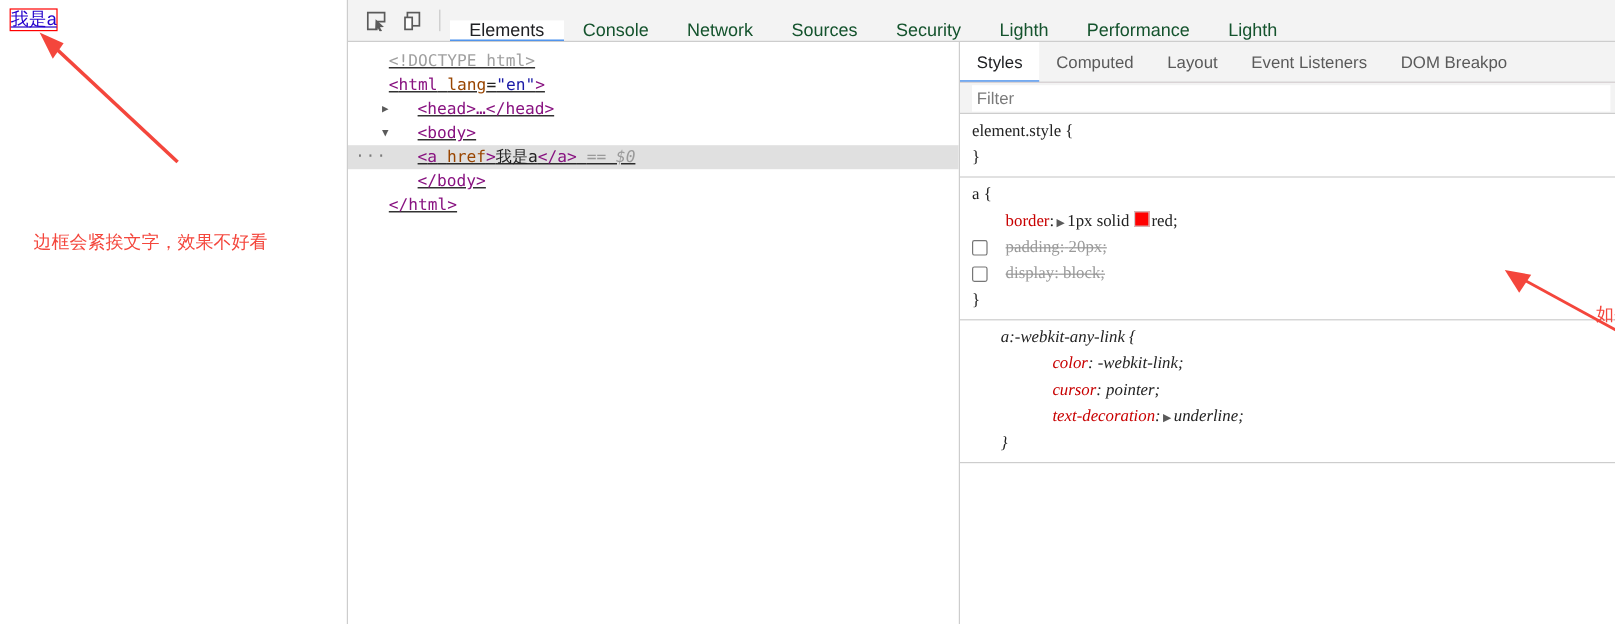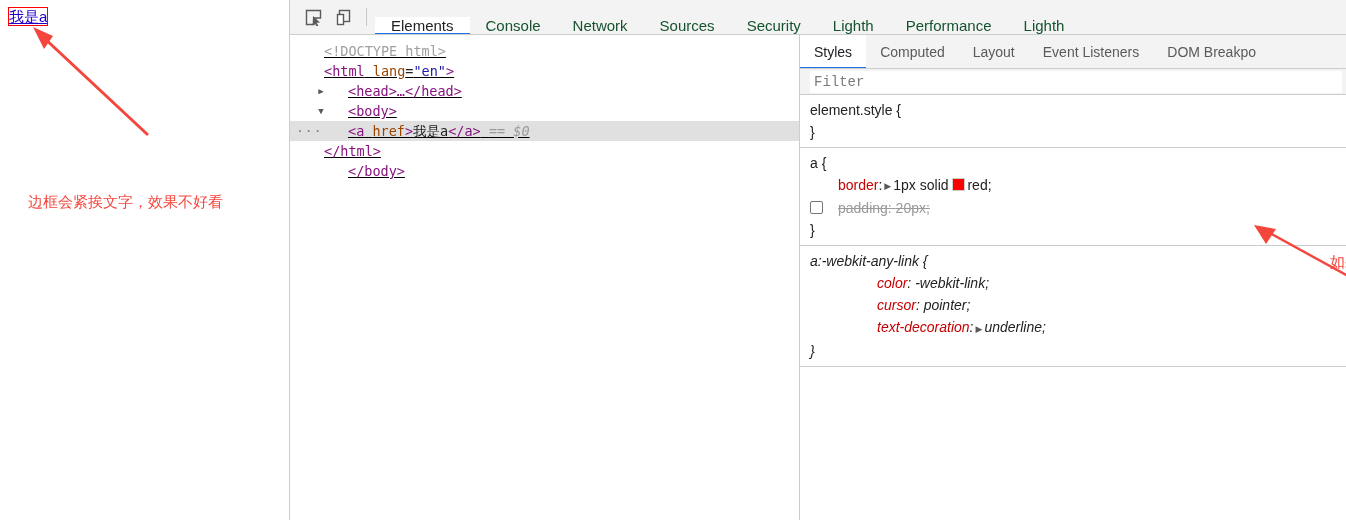--- a/index.html
+++ b/index.html
@@ -234,49 +234,49 @@
     box-sizing: border-box;
     padding: 0 0 0 0;
   }
   #filter-input {
     flex: 1;
     height: 22px;
     margin: 0 4px 0 10px;
     border: none;
     outline: none;
     background: #ffffff;
-    font-family: Liberation Mono, monospace;
+    font-family: Liberation Sans, sans-serif;
     font-size: 14px;
     color: #202124;
     padding: 0 4px;
   }
   #filter-input::placeholder { color: #7a7a7a; }
 
   #rules-area {
     flex: 1;
     overflow: hidden;
     position: relative;
     background: #ffffff;
   }
   .rule-block {
     border-bottom: 1px solid #cdcdcd;
     padding: 4px 0 4px 0;
-    font-family: Liberation Sans, sans-serif;
+    font-family: Liberation Serif, serif;
     font-size: 14px;
     line-height: 22px;
   }
   .rule-line {
     white-space: nowrap;
     padding-left: 10px;
     position: relative;
   }
   .rule-line.prop { padding-left: 38px; }
   .rule-line.prop-dis { padding-left: 38px; }
   .sel-normal  { color: #222222; }
-  .sel-ua      { color: #222222; font-style: italic; }
+  .sel-ua      { color: #222222; font-style: italic; margin-left: 24px; }
   .prop-name   { color: #c80000; }
   .prop-name-ua{ color: #c80000; font-style: italic; margin-left: 39px; }
   .prop-val    { color: #222222; }
   .prop-val-ua { color: #222222; font-style: italic; }
   .disabled {
     color: #9a9a9a;
     text-decoration: line-through;
   }
   .expander {
     color: #5a5a5a;
@@ -403,26 +403,26 @@
         <div class="dom-row dom-indent-3">
           <span class="twisty">▼</span>
           <span class="t-tag">&lt;body&gt;</span>
         </div>
 
         <div class="dom-row selected" style="padding-left:58px;">
           <span class="dots-badge">···</span>
           <span class="t-bracket">&lt;</span><span class="t-tag">a</span><span class="t-text"> </span><span class="t-attr">href</span><span class="t-bracket">&gt;</span><span class="t-text">我是a</span><span class="t-tag">&lt;/a&gt;</span><span class="t-text"> </span><span class="t-eq">== $0</span>
         </div>
 
+        <div class="dom-row dom-indent-3">
+          <span class="t-tag">&lt;/body&gt;</span>
+        </div>
+
         <div class="dom-row dom-indent-2">
           <span class="t-tag">&lt;/html&gt;</span>
-        </div>
-
-        <div class="dom-row dom-indent-3">
-          <span class="t-tag">&lt;/body&gt;</span>
         </div>
       </div>
 
       <div id="styles-pane">
 
         <div id="styles-tabs">
           <div class="styles-tab active">
               <span>Styles</span>
             </div>
           <div class="styles-tab">
@@ -461,20 +461,24 @@
 
             <div class="rule-line prop">
               <span class="prop-name">border</span><span class="prop-val">:</span><span class="expander">▶</span><span class="prop-val">1px solid</span><span>&nbsp;</span><span class="swatch"></span><span class="prop-val">red;</span>
             </div>
 
             <div class="rule-line prop-dis">
               <span class="chk"></span>
               <span class="disabled">padding</span><span class="disabled">:</span><span class="disabled">&nbsp;</span><span class="disabled">20px;</span>
             </div>
 
+            <div class="rule-line prop-dis">
+              <span class="chk"></span>
+              <span class="disabled">display</span><span class="disabled">:</span><span class="disabled">&nbsp;</span><span class="disabled">block;</span>
+            </div>
 
             <div class="rule-line">
               <span class="sel-normal">}</span>
             </div>
           </div>
 
           <div class="rule-block">
             <div class="rule-line">
               <span class="sel-ua">a:-webkit-any-link {</span>
             </div>

